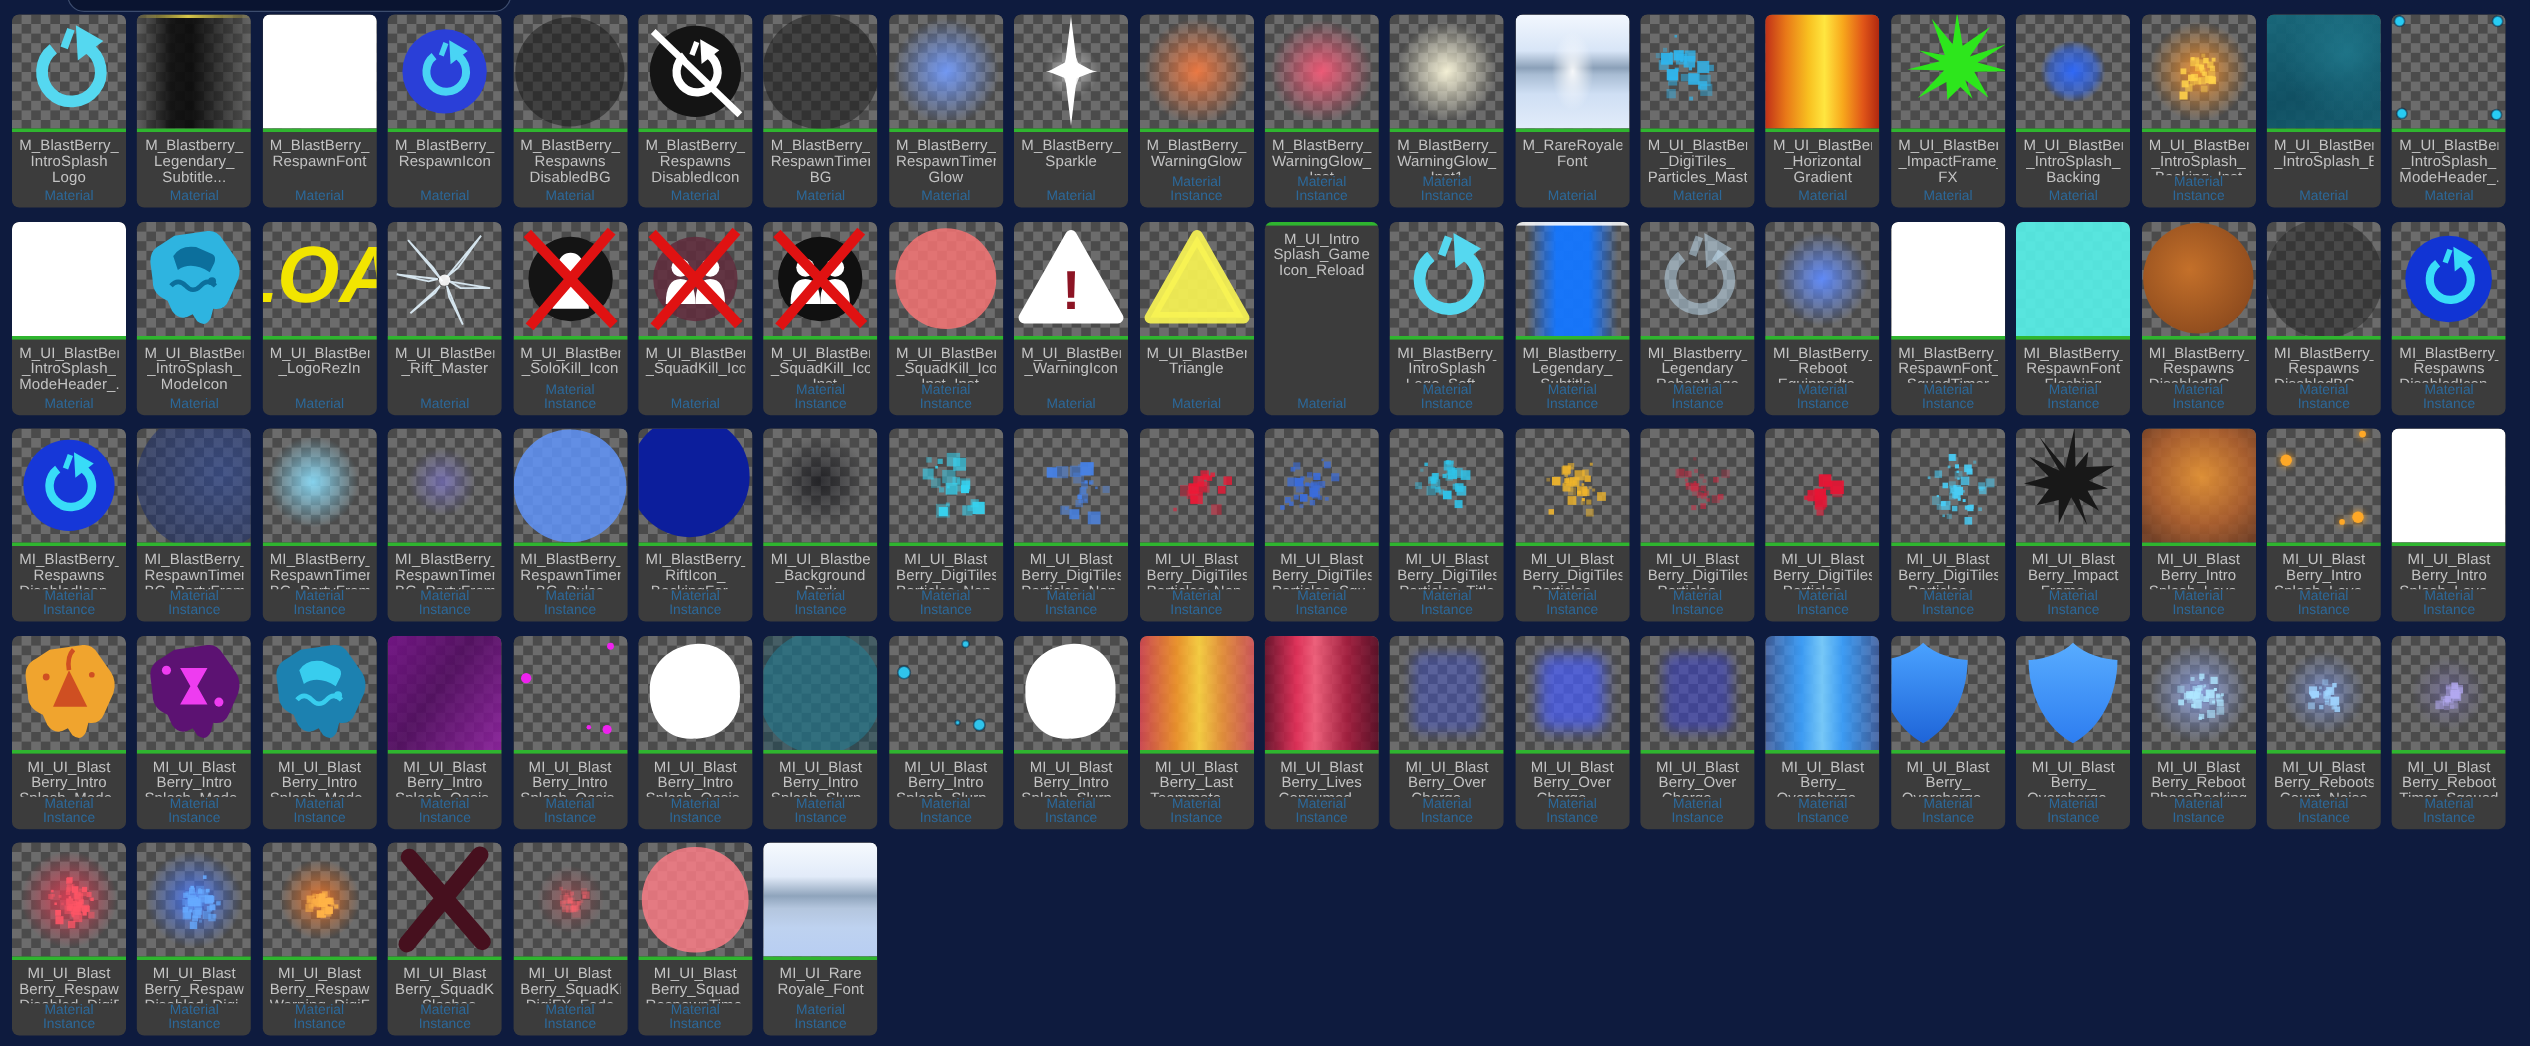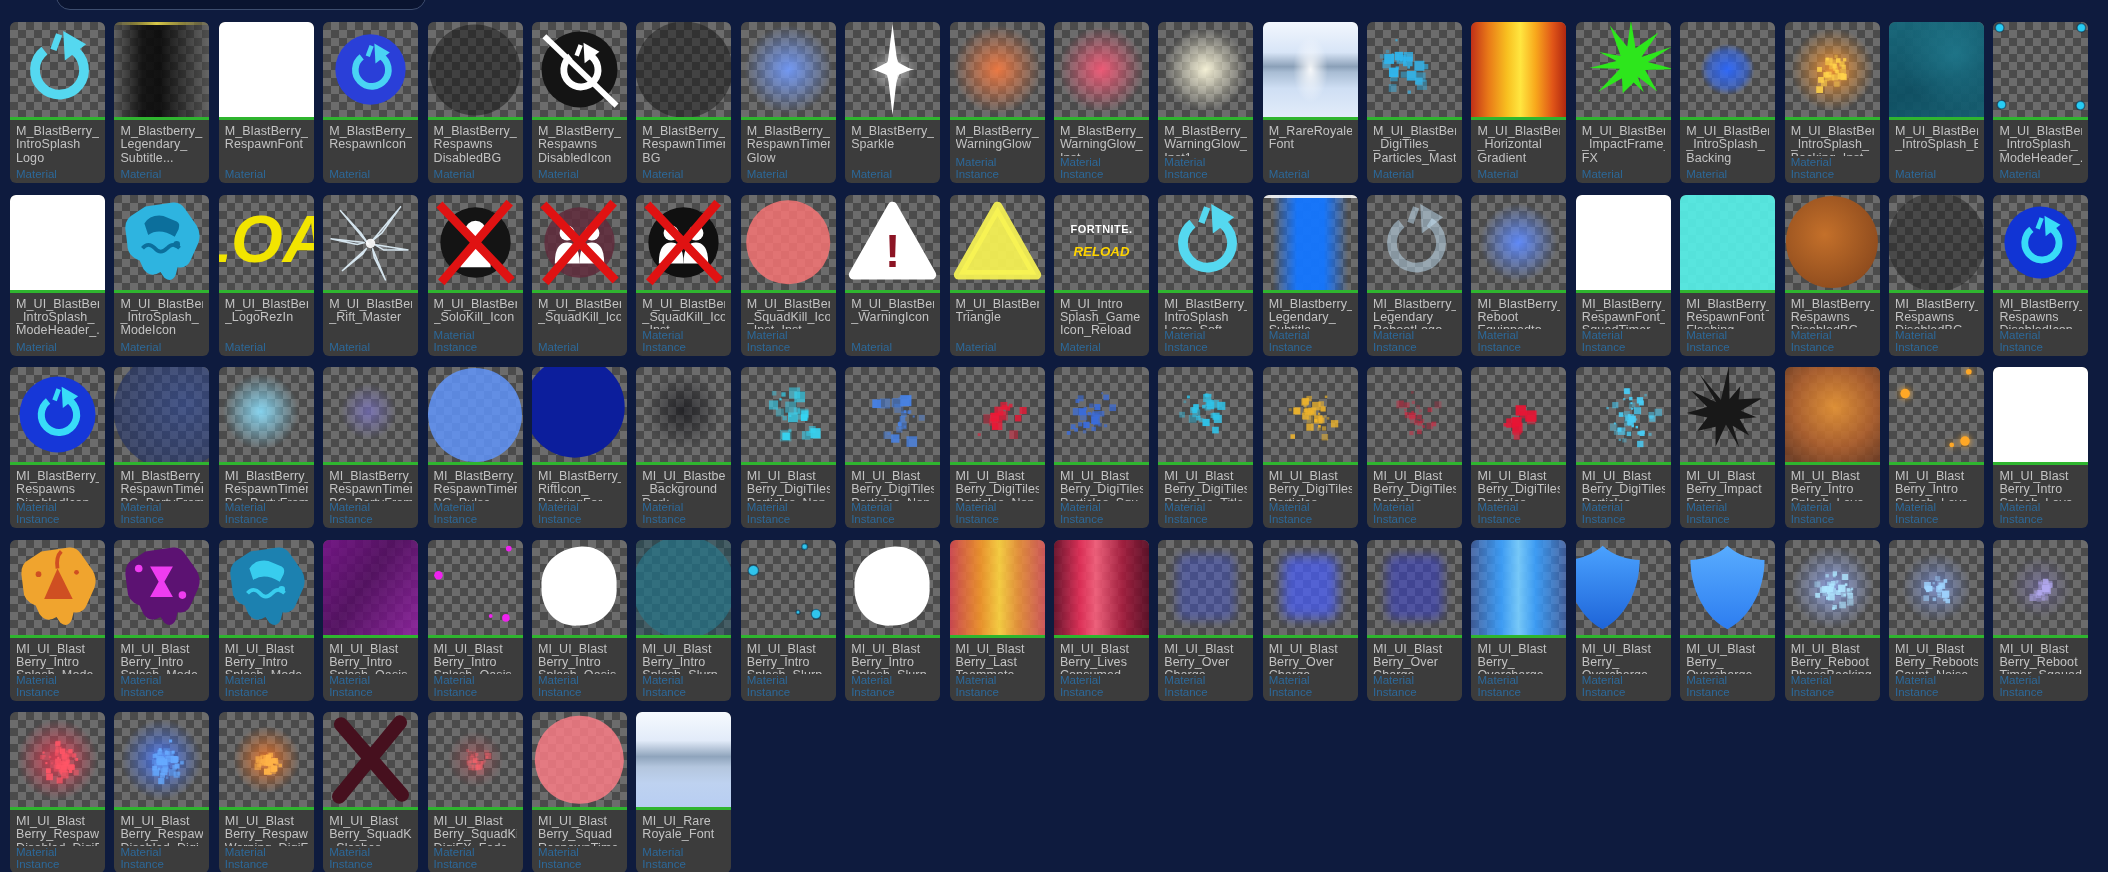--- a/index.html
+++ b/index.html
@@ -6,22 +6,22 @@
   body{
     width:2108px;height:872px;position:relative;overflow:hidden;
     background:var(--bg,#0e1b3e);
     font-family:"Liberation Sans",sans-serif;
   }
   .searchbar{
     position:absolute;left:56px;top:-24px;width:368px;height:32px;
     border:1px solid #3d4d6e;border-radius:14px;background:#0a1430;
   }
   .grid{
-    position:absolute;left:10px;top:22px;width:2092px;
-    display:flex;flex-wrap:wrap;gap:11.5px 9.4px;align-content:flex-start;
+    position:absolute;left:10px;top:12px;width:2092px;
+    display:flex;flex-wrap:wrap;gap:11.5px 9.4px;align-content:flex-start;text-align:center;
   }
   .tile{
     width:95px;height:161px;background:var(--tile,#3c3c3c);
     border-radius:6px;display:flex;flex-direction:column;overflow:hidden;
   }
   .thumb{
     height:95px;position:relative;overflow:hidden;flex:none;
     background:repeating-conic-gradient(var(--chk1,#6c6c6c) 0% 25%, var(--chk2,#4b4b4b) 0% 50%) 0 0/16px 16px;
     border-radius:5px 5px 0 0;
   }
@@ -549,26 +549,20 @@
         </div>
     <div class="typebar"></div>
     <div class="meta">
       <div class="name">M_UI_BlastBerry
 Triangle</div>
       <div class="type">Material</div>
     </div>
   </div>
 
   <div class="tile">
-    <div class="thumb">
-          <svg class="tsvg" viewBox="0 0 100 100">
-            <text x="50" y="40" text-anchor="middle" font-size="11.5" font-weight="800" fill="#ffffff" style="letter-spacing:.5px">FORTNITE.</text>
-            <text x="50" y="64" text-anchor="middle" font-size="14" font-weight="900" font-style="italic" fill="#ffd400">RELOAD</text>
-          </svg>
-        </div>
     <div class="typebar"></div>
     <div class="meta">
       <div class="name">M_UI_Intro
 Splash_Game
 Icon_Reload</div>
       <div class="type">Material</div>
     </div>
   </div>
 
   <div class="tile">

